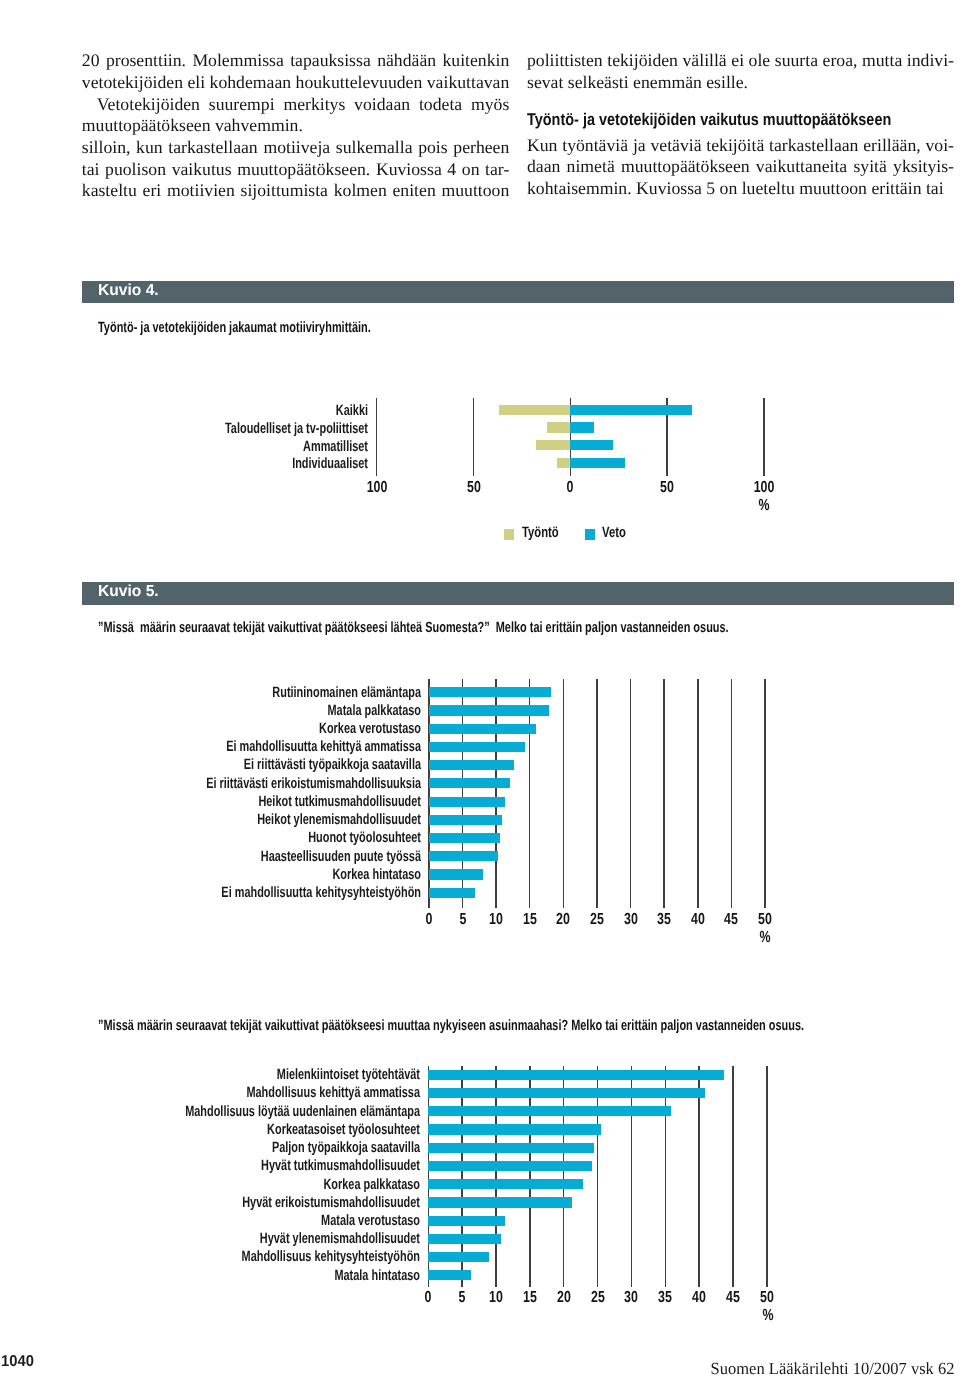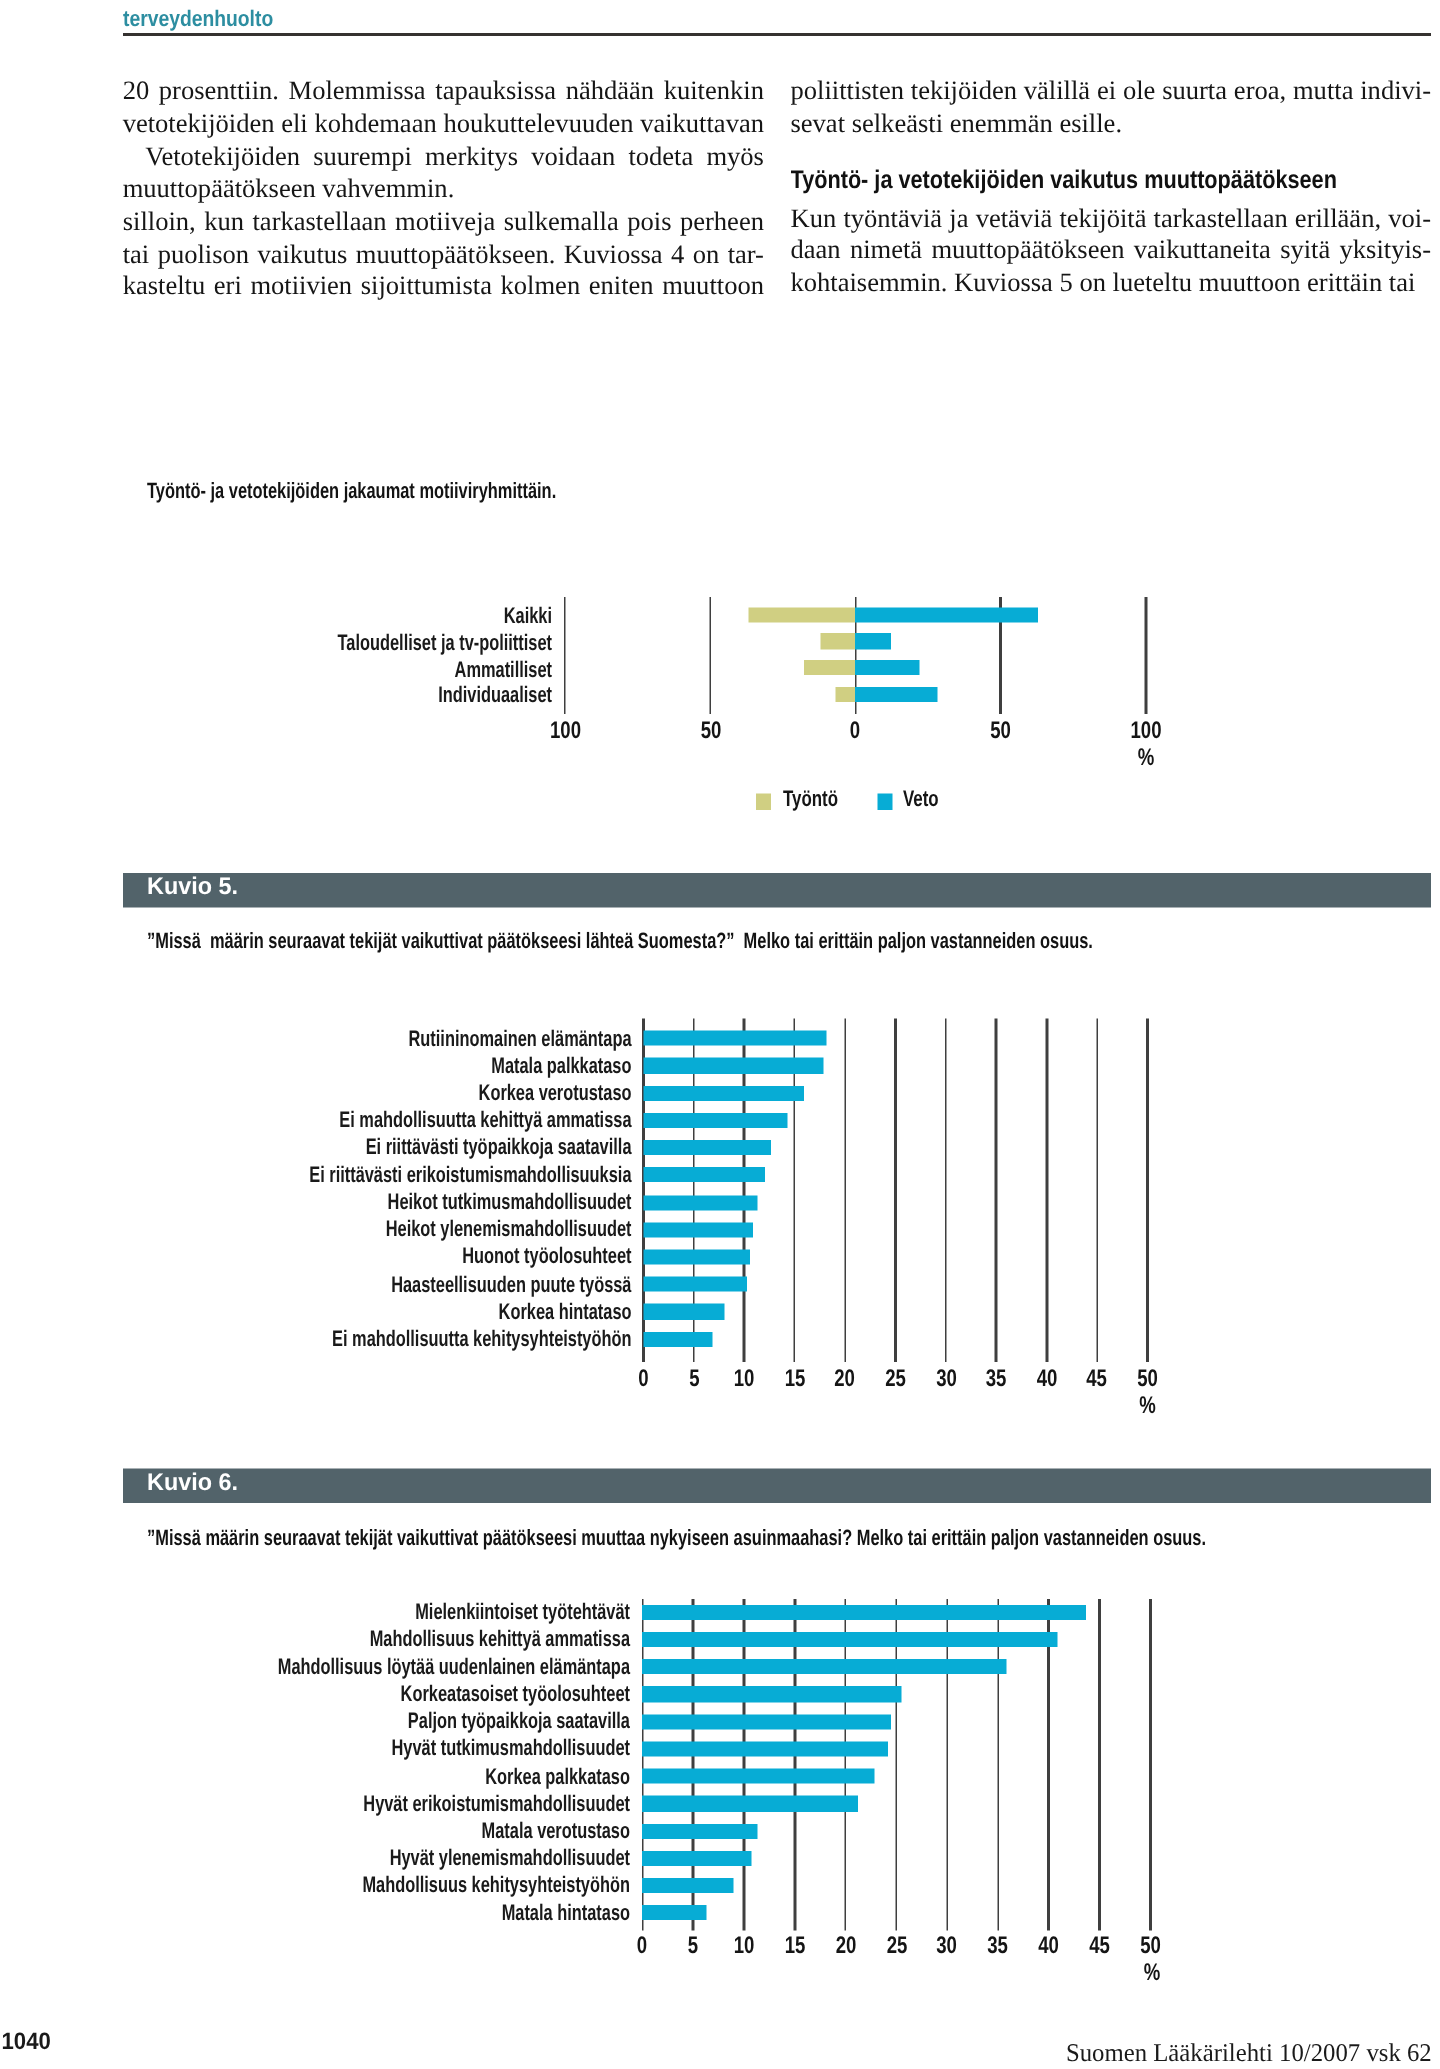--- a/index.html
+++ b/index.html
@@ -106,51 +106,47 @@
   #journal{
     position:absolute;left:0;top:1362.7px;width:983px;text-align:right;
     font-family:"Liberation Serif",serif;font-size:17px;color:#1a1a1a;line-height:12px;
     transform:translateZ(0) scaleX(0.971);transform-origin:0 0;
   }
 </style>
 </head>
 <body>
 
 <div class="page">
-<div id="running-head">
-  <div class="label">terveydenhuolto</div>
-  <div class="rule"></div>
-</div>
 <div class="col" id="col-left">
   <div class="tline">20 prosenttiin. Molemmissa tapauksissa nähdään kuitenkin</div>
   <div class="tline">vetotekijöiden eli kohdemaan houkuttelevuuden vaikuttavan</div>
   <div class="tline indent">Vetotekijöiden suurempi merkitys voidaan todeta myös</div>
   <div class="tline last">muuttopäätökseen vahvemmin.</div>
   <div class="tline">silloin, kun tarkastellaan motiiveja sulkemalla pois perheen</div>
   <div class="tline">tai puolison vaikutus muuttopäätökseen. Kuviossa 4 on tar-</div>
   <div class="tline">kasteltu eri motiivien sijoittumista kolmen eniten muuttoon</div>
 </div>
 <div class="col" id="col-right">
   <div class="tline">poliittisten tekijöiden välillä ei ole suurta eroa, mutta indivi-</div>
   <div class="tline last">sevat selkeästi enemmän esille.</div>
   <div class="gapline"></div>
   <div class="sub-head">Työntö- ja vetotekijöiden vaikutus muuttopäätökseen</div>
   <div class="gapline2"></div>
   <div class="tline">Kun työntäviä ja vetäviä tekijöitä tarkastellaan erillään, voi-</div>
   <div class="tline">daan nimetä muuttopäätökseen vaikuttaneita syitä yksityis-</div>
   <div class="tline last">kohtaisemmin. Kuviossa 5 on lueteltu muuttoon erittäin tai</div>
 </div>
+<div class="fig-bar" style="top:280.7px;">
+      <span class="num">Kuvio 4.</span>
+    </div>
 <div class="fig-cap" style="top:320.6px;">Työntö- ja vetotekijöiden jakaumat motiiviryhmittäin.</div>
 <div class="fig-bar" style="top:582.1px;">
       <span class="num">Kuvio 5.</span>
     </div>
 <div class="fig-cap" style="top:621.1px;">”Missä  määrin seuraavat tekijät vaikuttivat päätökseesi lähteä Suomesta?”  Melko tai erittäin paljon vastanneiden osuus.</div>
-<div class="fig-bar" style="top:979.0px;">
-      <span class="num">Kuvio 6.</span>
-    </div>
 <div class="fig-cap" style="top:1018.8px;">”Missä määrin seuraavat tekijät vaikuttivat päätökseesi muuttaa nykyiseen asuinmaahasi? Melko tai erittäin paljon vastanneiden osuus.</div>
 <div class="chart" id="chart-kuvio-4">
   <div class="gridline" style="left:376.00px;top:398.0px;height:78.0px;"></div>
   <div class="gridline" style="left:472.80px;top:398.0px;height:78.0px;"></div>
   <div class="gridline" style="left:569.60px;top:398.0px;height:78.0px;"></div>
   <div class="gridline" style="left:666.40px;top:398.0px;height:78.0px;"></div>
   <div class="gridline" style="left:763.20px;top:398.0px;height:78.0px;"></div>
   <div class="ylab" style="left:27.5px;top:405.30px;width:340.0px;">Kaikki</div>
   <div class="bar" style="left:499.44px;top:404.80px;width:70.86px;height:10.20px;background:#d0cf82;"></div>
   <div class="bar" style="left:570.30px;top:404.80px;width:121.97px;height:10.20px;background:#07acd5;"></div>

